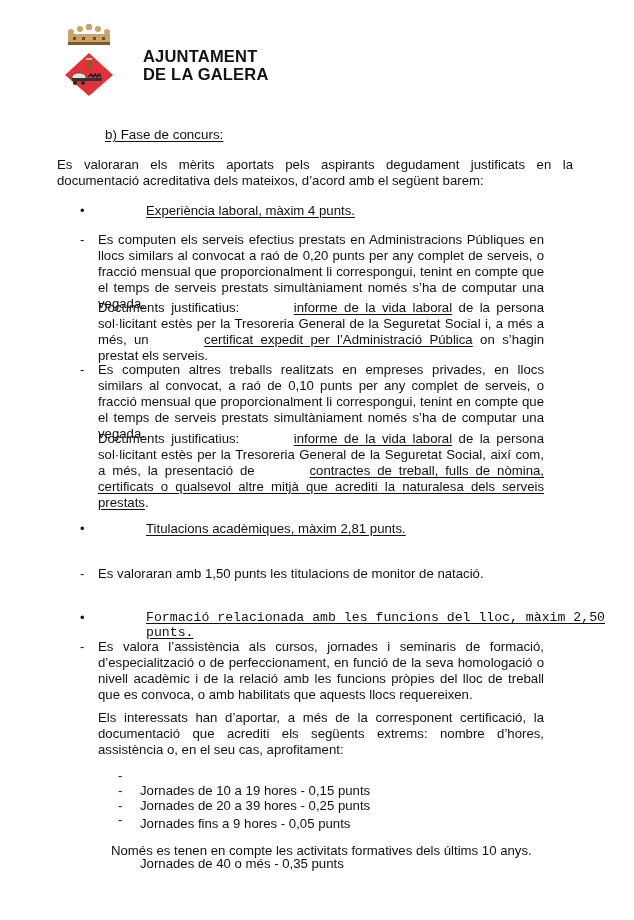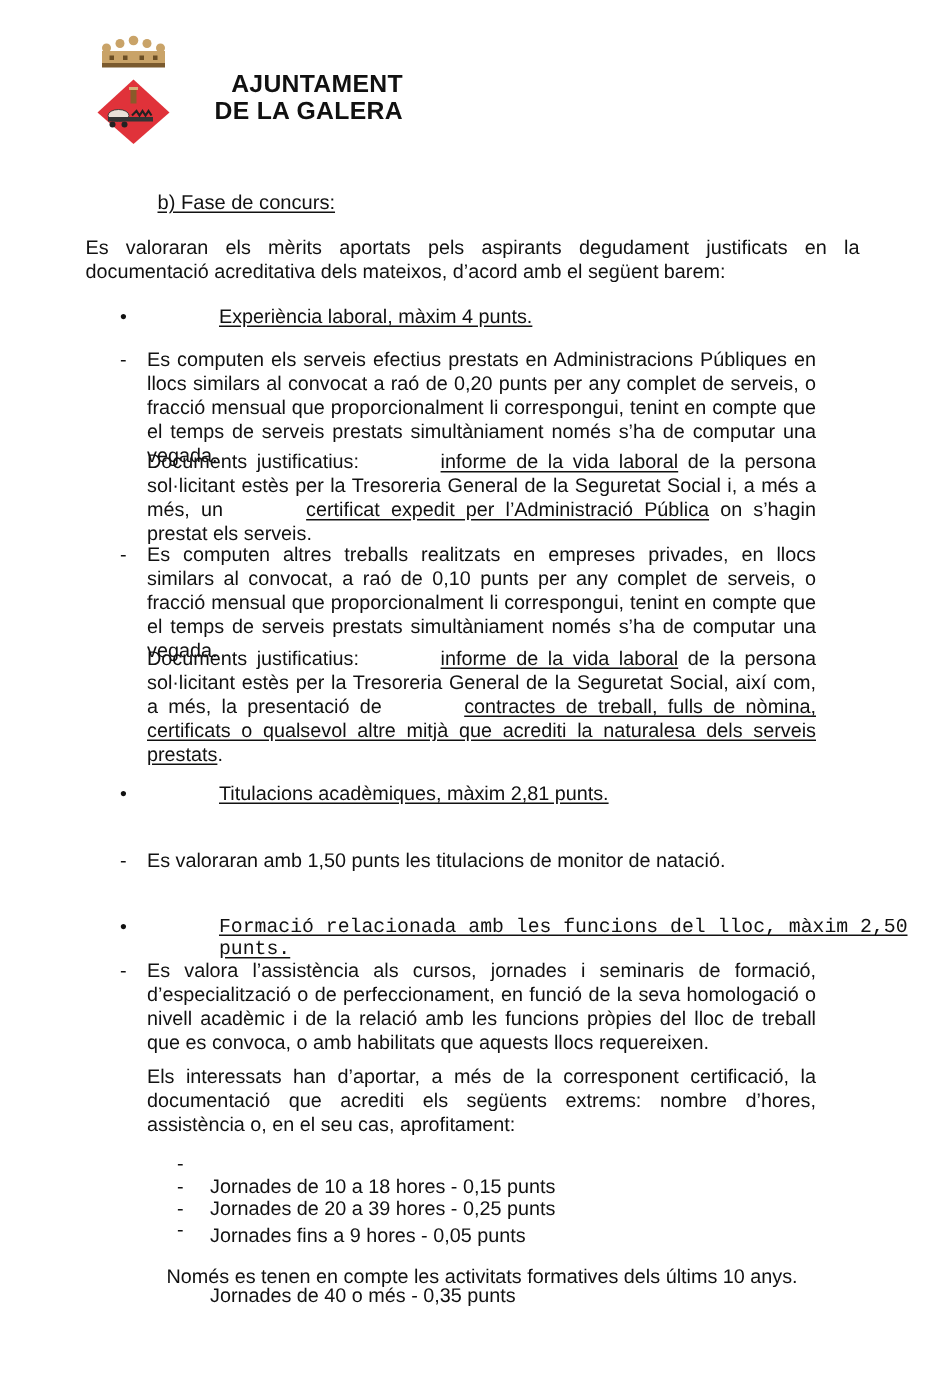--- a/index.html
+++ b/index.html
@@ -1,18 +1,18 @@
 <!DOCTYPE html>
 <html><head>
 <meta charset="utf-8">
 <style>
   html, body { margin:0; padding:0; background:#ffffff; }
   body { width:634px; height:920px; position:relative; overflow:hidden;
          font-family:"Liberation Sans", sans-serif; color:#111; font-size:13.2px; }
-  .abs { position:absolute;text-align:right; }
+  .abs { position:absolute; }
   .logo { left:62px; top:22px; width:54px; height:74px; }
   .org { left:143px; top:47px; font-weight:bold; font-size:16.5px; line-height:18px; letter-spacing:0.2px; color:#111; }
   .u { text-decoration:underline; text-underline-offset:2px;padding-left:48px; }
   .h { left:57px; top:127px; font-size:13.4px; }
   .p { line-height:16px; }
   .just { text-align:justify; text-align-last:left; }
   .intro { left:57px; top:157px; width:516px; }
   .bullet { position:absolute; left:80px; font-size:13px; }
   .bullet-text { position:absolute; left:98px; }
   .dash { position:absolute; left:80px; }
@@ -89,19 +89,19 @@
 <span class="bullet-text u" style="top:610px;font-family:Liberation Mono, monospace;">Formació relacionada amb les funcions del lloc, màxim 2,50 punts.</span>
 
 <span class="dash" style="top:639px;">-</span>
 <div class="block p just" style="top:639px;">Es valora l’assistència als cursos, jornades i seminaris de formació, d’especialització o de perfeccionament, en funció de la seva homologació o nivell acadèmic i de la relació amb les funcions pròpies del lloc de treball que es convoca, o amb habilitats que aquests llocs requereixen.</div>
 
 <div class="block p just" style="top:710px;">Els interessats han d’aportar, a més de la corresponent certificació, la documentació que acrediti els següents extrems: nombre d’hores, assistència o, en el seu cas, aprofitament:</div>
 
 <span class="subdash" style="top:768px;">-</span>
 <span class="subtext" style="top:776px;margin-top:40px;">Jornades fins a 9 hores - 0,05 punts</span>
 <span class="subdash" style="top:783px;">-</span>
-<span class="subtext" style="top:783px;">Jornades de 10 a 18 hores - 0,15 punts</span>
+<span class="subtext" style="top:783px;">Jornades de 10 a 19 hores - 0,15 punts</span>
 <span class="subdash" style="top:798px;">-</span>
 <span class="subtext" style="top:798px;">Jornades de 20 a 39 hores - 0,25 punts</span>
 <span class="subdash" style="top:812px;">-</span>
 <span class="subtext" style="top:812px;margin-top:44px;">Jornades de 40 o més - 0,35 punts</span>
 
 <div class="block p" style="top:843px;margin-left:13px;">Només es tenen en compte les activitats formatives dels últims 10 anys.</div>
 
 </body></html>

